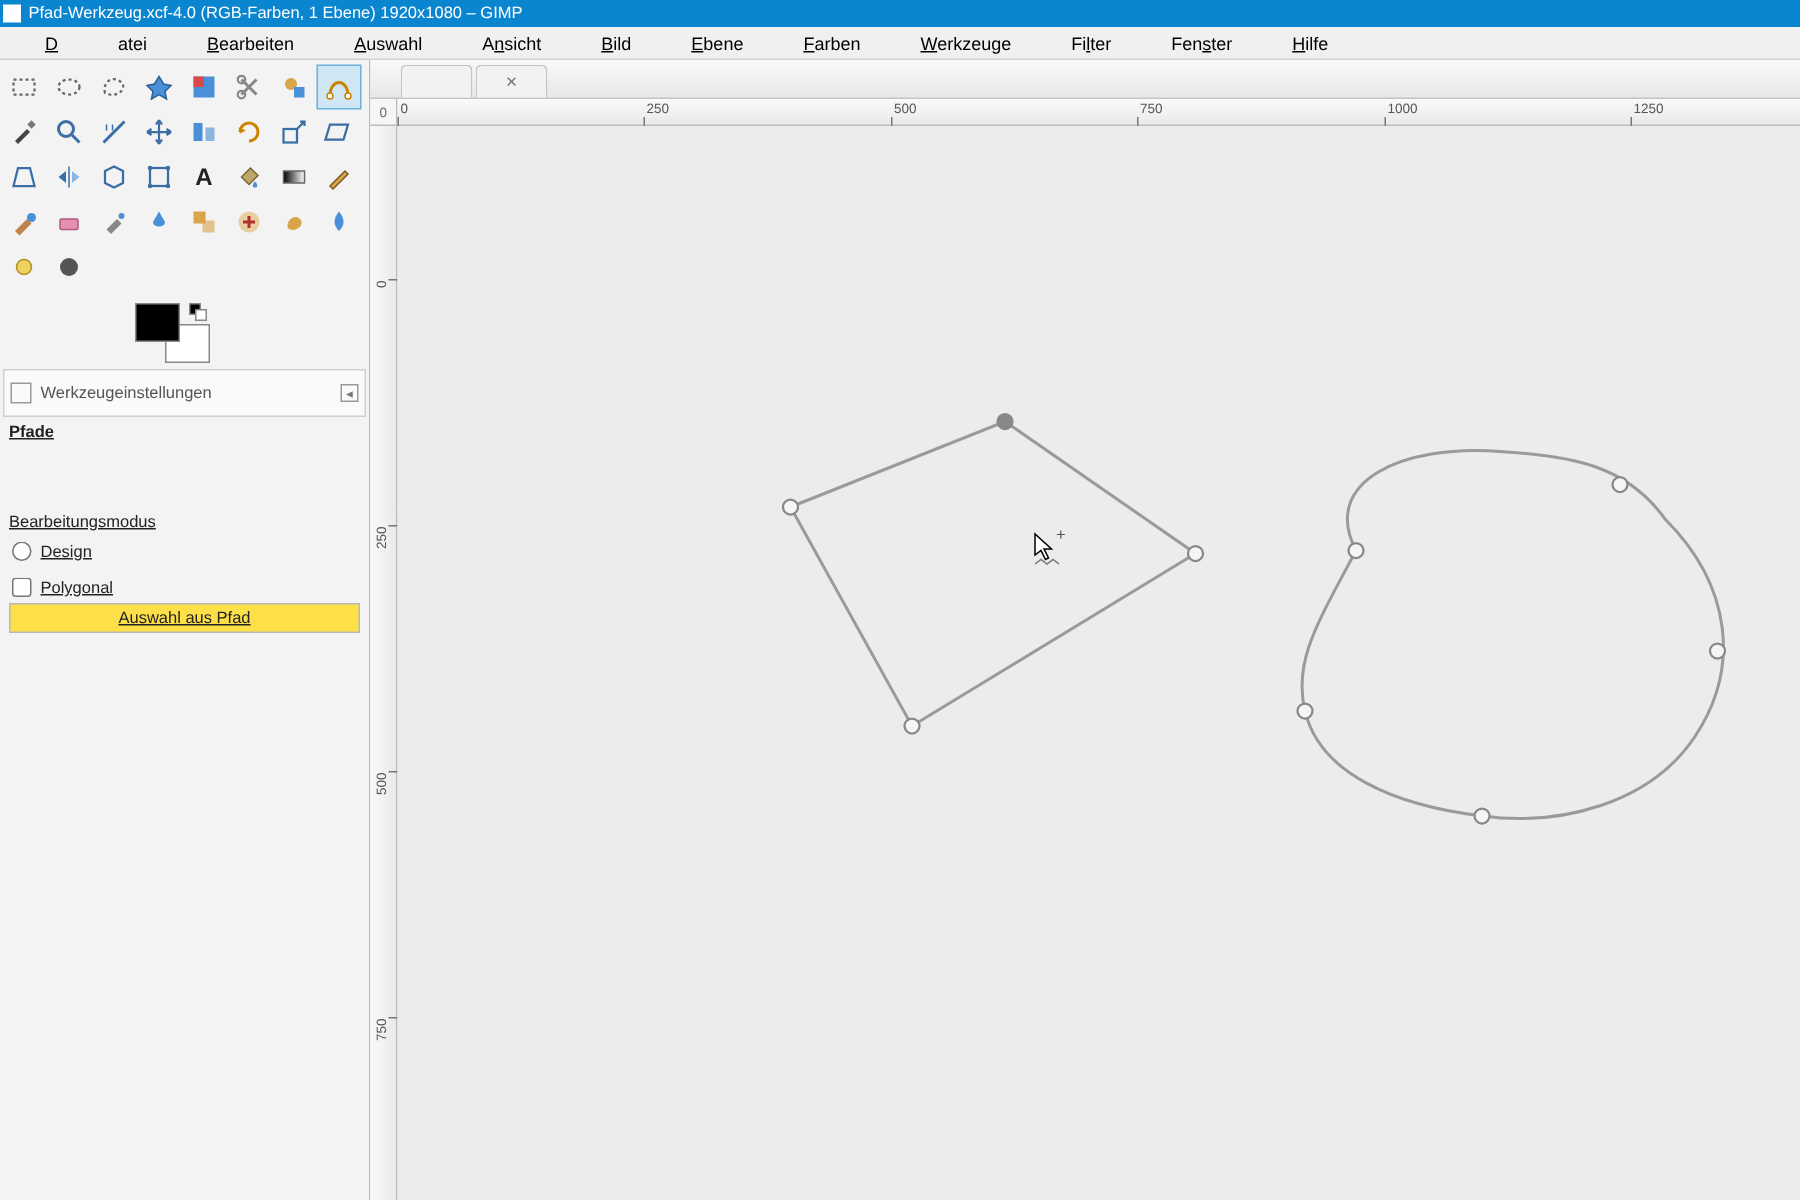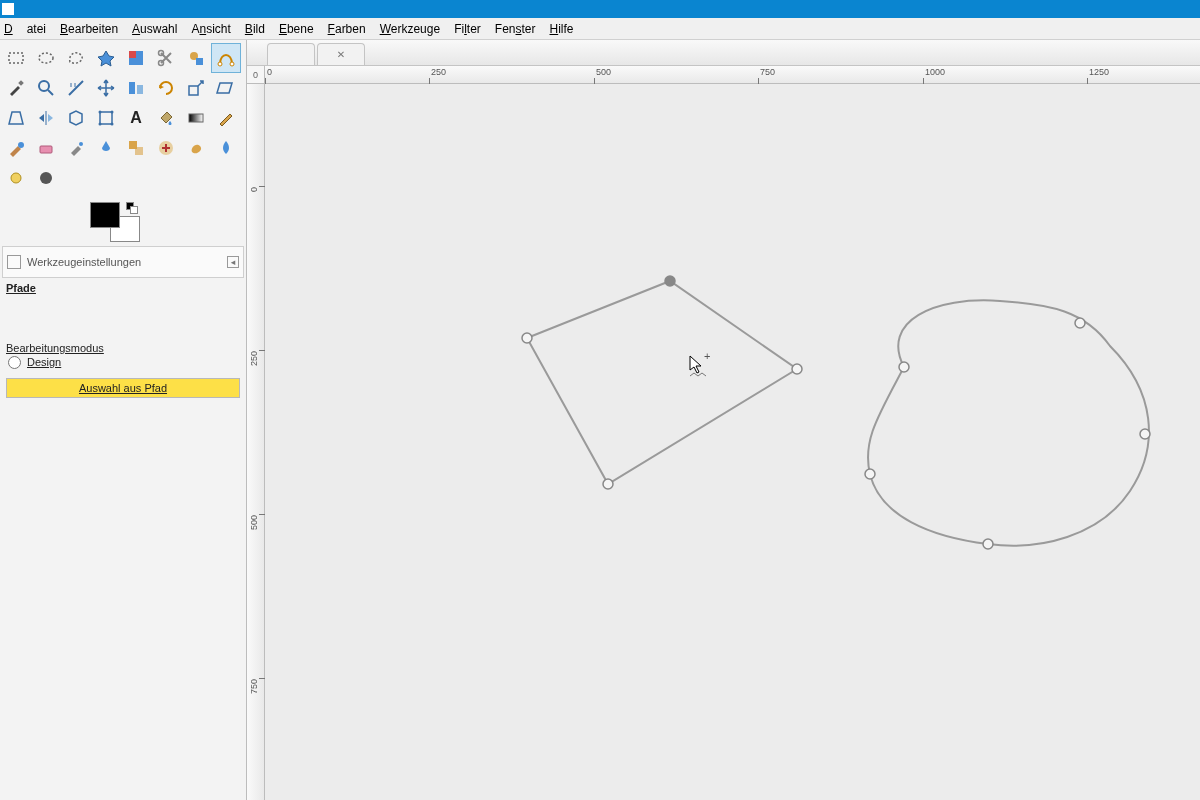--- a/index.html
+++ b/index.html
@@ -4,21 +4,21 @@
 <style>
   * { box-sizing: border-box; margin: 0; padding: 0; font-family: "Segoe UI", Tahoma, sans-serif; }
   html, body { width: 1200px; height: 800px; overflow: hidden; background: #fff; }
 
   
   .titlebar { height: 18px; background: #0a85d0; color: #fff; display: flex; align-items: center; font-size: 11px; padding-left: 2px; }
   .titlebar .appicon { width: 12px; height: 12px; background: #fff; margin-right: 5px; display: inline-block; }
 
   
   .menubar { height: 22px; background: #f0f0f0; border-bottom: 1px solid #d0d0d0; display: flex; align-items: center; font-size: 12px; padding-left: 4px; color: #000; }
-  .menubar span { margin-right: 14px; cursor: default; }
+  .menubar span { margin-right: 14px; cursor: default; margin-left: 26px; }
   .menubar span u { text-decoration: underline; }
 
   
   .app { display: flex; height: calc(800px - 18px - 22px); }
   .leftpanel { width: 247px; background: #f3f3f3; border-right: 1px solid #bcbcbc; display: flex; flex-direction: column; }
   .rightpanel { flex: 1; display: flex; flex-direction: column; background: #ececec; position: relative; }
 
   
   .toolbox { padding: 3px 1px; }
   .toolrow { display: flex; }
@@ -38,21 +38,21 @@
   .swatch .mini::after  { content: ""; position: absolute; width: 6px; height: 6px; background: #fff; border: 1px solid #888; left: 4px; top: 4px; }
 
   
   .dockhdr { display: flex; align-items: center; height: 32px; font-size: 11px; border: 1px solid #cfcfcf; background: #fafafa; margin: 4px 2px 0 2px; padding: 0 4px; color: #555; }
   .dockhdr .dicon { width: 14px; height: 14px; border: 1px solid #999; margin-right: 6px; display: inline-block; }
   .dockhdr .dexp  { margin-left: auto; width: 12px; height: 12px; border: 1px solid #999; font-size: 9px; line-height: 10px; text-align: center; color: #777; }
 
   .opts { padding: 4px 6px; font-size: 11px; color: #222; text-decoration: underline; }
   .opts .sect { font-weight: 700; font-size: 11px; margin-bottom: 2px; }
   .opts .lbl  { font-size: 11px; color: #222; margin-bottom: 2px; margin-top: 48px; }
-  .opts label { display: flex; align-items: flex-start; height: 18px; font-size: 11px; cursor: default; }
+  .opts label { display: flex; align-items: flex-end; height: 18px; font-size: 11px; cursor: default; }
   .opts input[type=radio], .opts input[type=checkbox] { margin: 0 6px 0 2px; }
   .opts .btn { display: block; width: 100%; height: 20px; background: #fde047; border: 1px solid #b8b8b8; font-size: 11px; text-align: center; line-height: 18px; margin-top: 4px; color: #222; }
 
   
   .tabstrip { height: 26px; background: linear-gradient(#f9f9f9,#e7e7e7); border-bottom: 1px solid #c4c4c4; display: flex; align-items: flex-end; padding-left: 20px; }
   .tab { height: 22px; min-width: 48px; border: 1px solid #c4c4c4; border-bottom: none; border-radius: 4px 4px 0 0; background: #f2f2f2; margin-right: 2px; display: flex; align-items: center; justify-content: center; font-size: 11px; color: #777; position: relative; }
   .tab.empty { width: 40px; }
   .tab.close { width: 40px; }
   .tab.close::after { content: "✕"; font-size: 10px; color: #777; }
 
@@ -69,20 +69,21 @@
   .ruler-v .tick span { position: absolute; left: 2px; top: 1px; writing-mode: vertical-rl; transform: rotate(180deg); }
 
   .canvas { position: absolute; left: 18px; top: 18px; right: 0; bottom: 0; background: #ececec; overflow: hidden; }
   .canvas svg { position: absolute; left: 0; top: 0; }
 </style>
 </head>
 <body>
 
 <div class="titlebar">
   <span class="appicon"></span>
+  <span>Pfad-Werkzeug.xcf-4.0 (RGB-Farben, 1 Ebene) 1920x1080 – GIMP</span>
 </div>
 
 <div class="menubar">
   <span><u>D</u><span></span>atei</span>
   <span><u>B</u>earbeiten</span>
   <span><u>A</u>uswahl</span>
   <span>A<u>n</u>sicht</span>
   <span><u>B</u>ild</span>
   <span><u>E</u>bene</span>
   <span><u>F</u>arben</span>
@@ -522,20 +523,24 @@
 
     <div class="opts">
       <div class="sect">Pfade</div>
       <div class="lbl">Bearbeitungsmodus</div>
 
       <label>
         <input type="radio" name="mode" style="">
         <span>Design</span>
       </label>
 
+      <label style="margin-top:6px">
+        <input type="checkbox" style="">
+        <span>Polygonal</span>
+      </label>
 
       <span class="btn">Auswahl aus Pfad</span>
     </div>
   </div>
 
   <div class="rightpanel">
     <div class="tabstrip">
       <div class="tab empty"></div>
       <div class="tab close"></div>
     </div>

